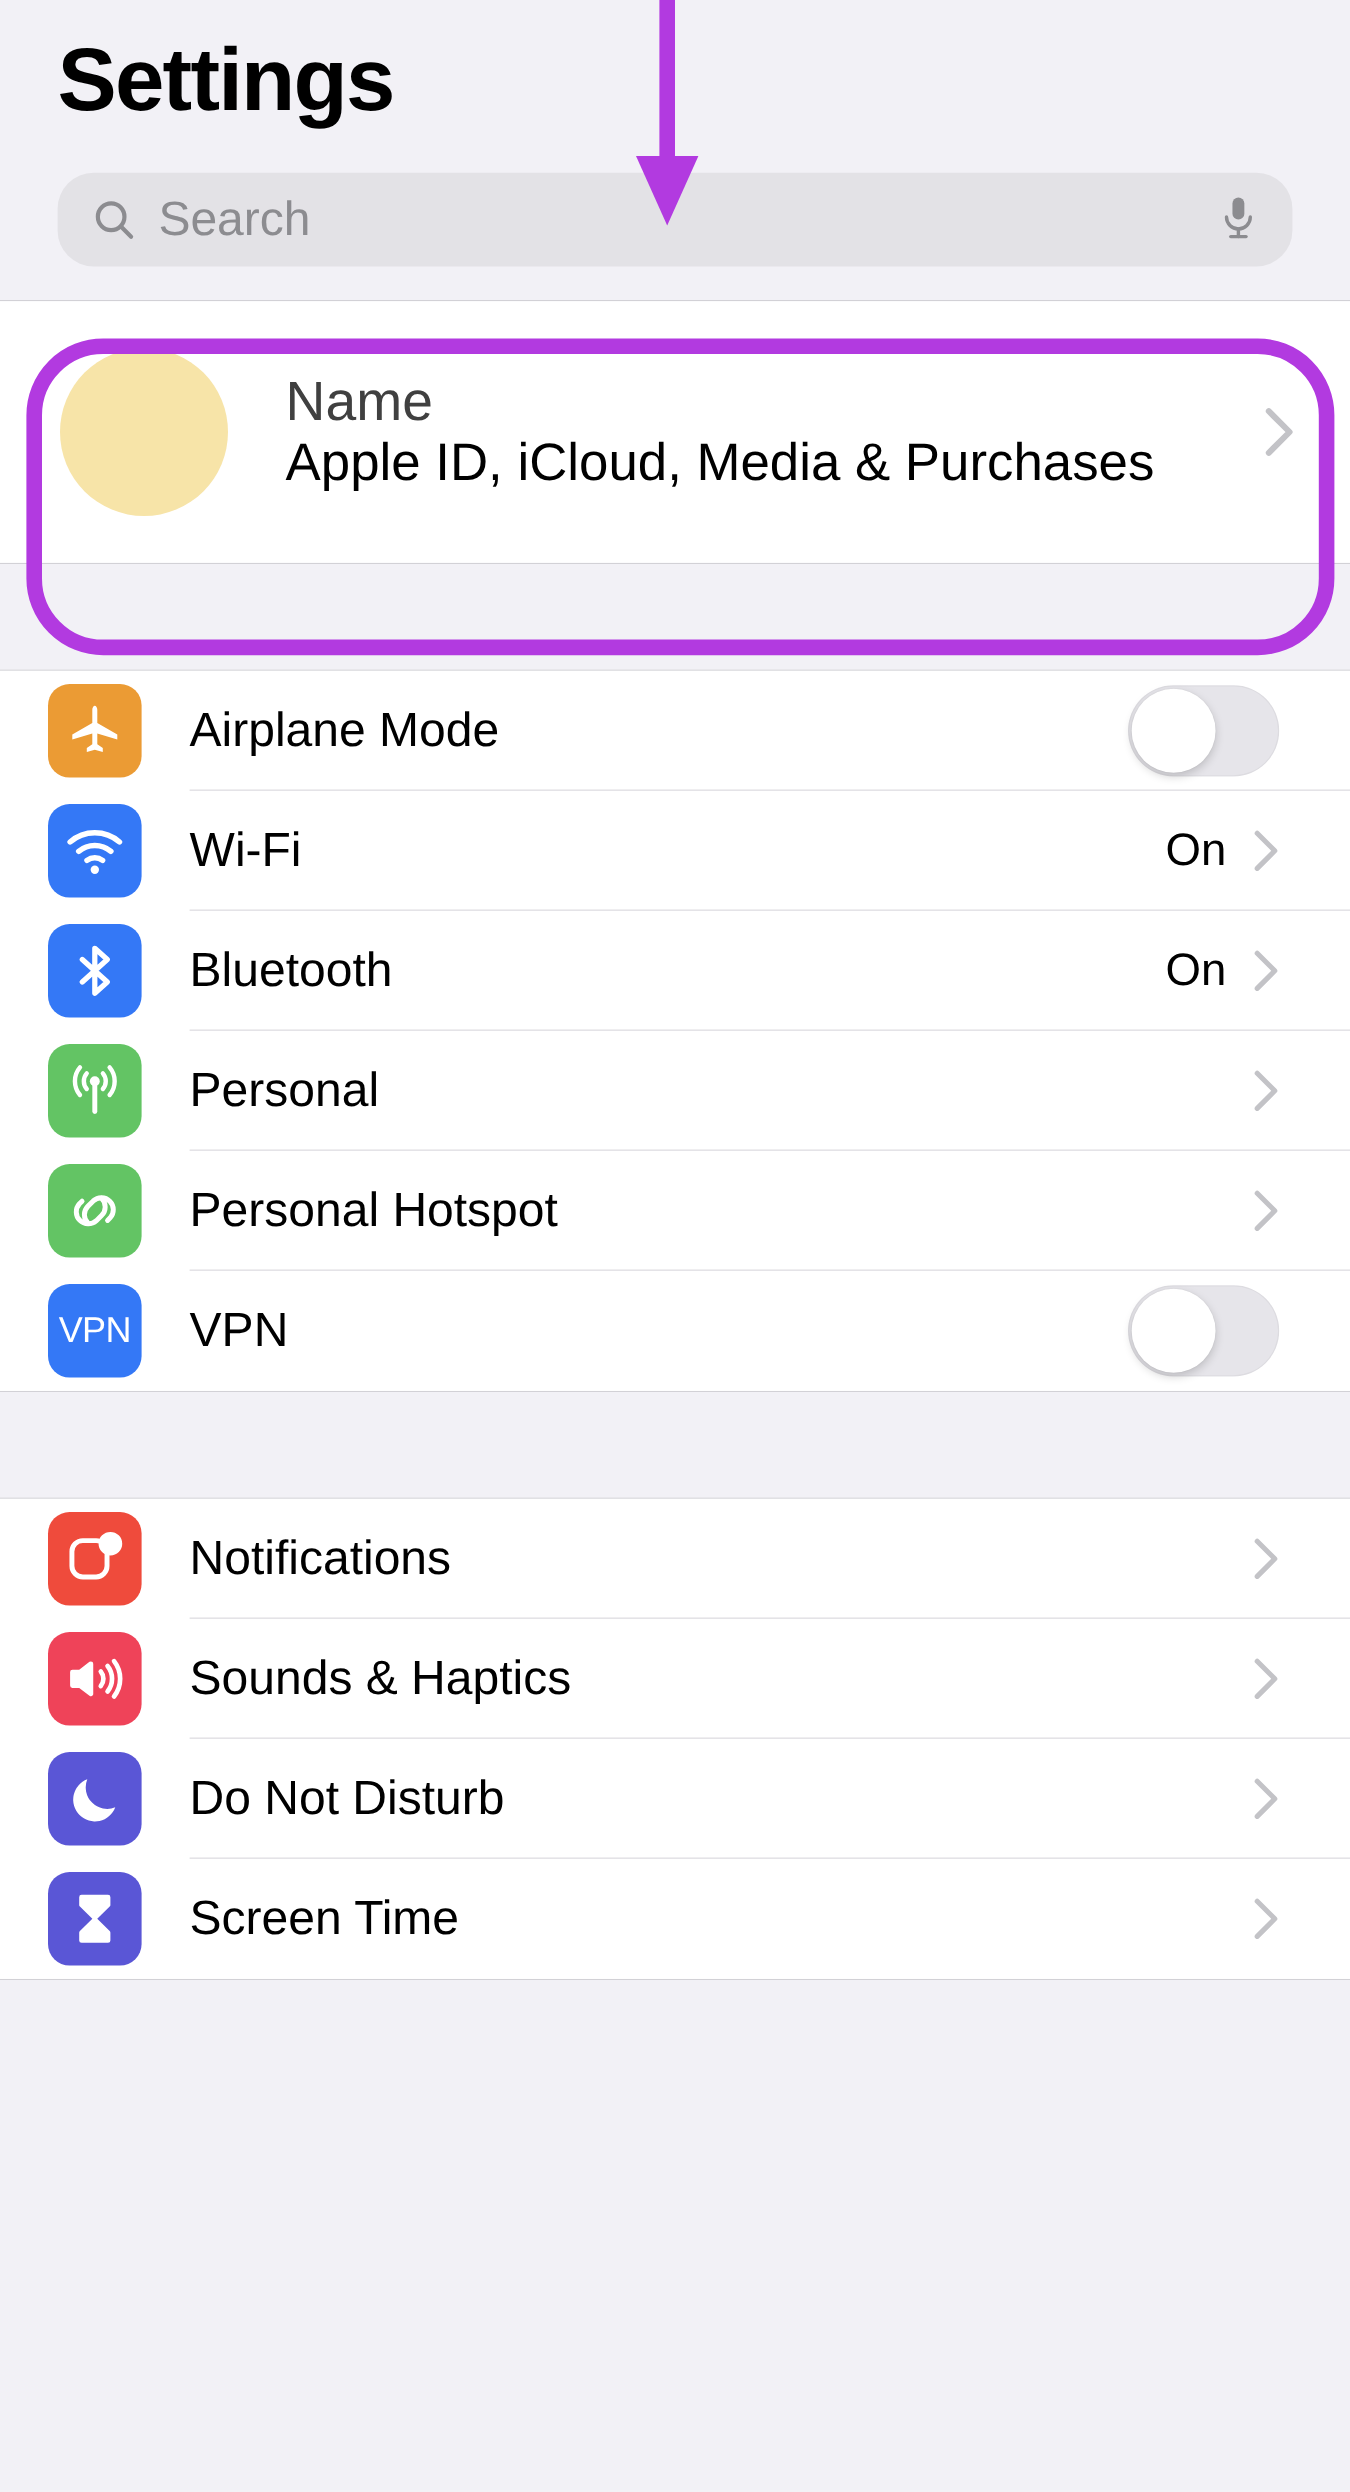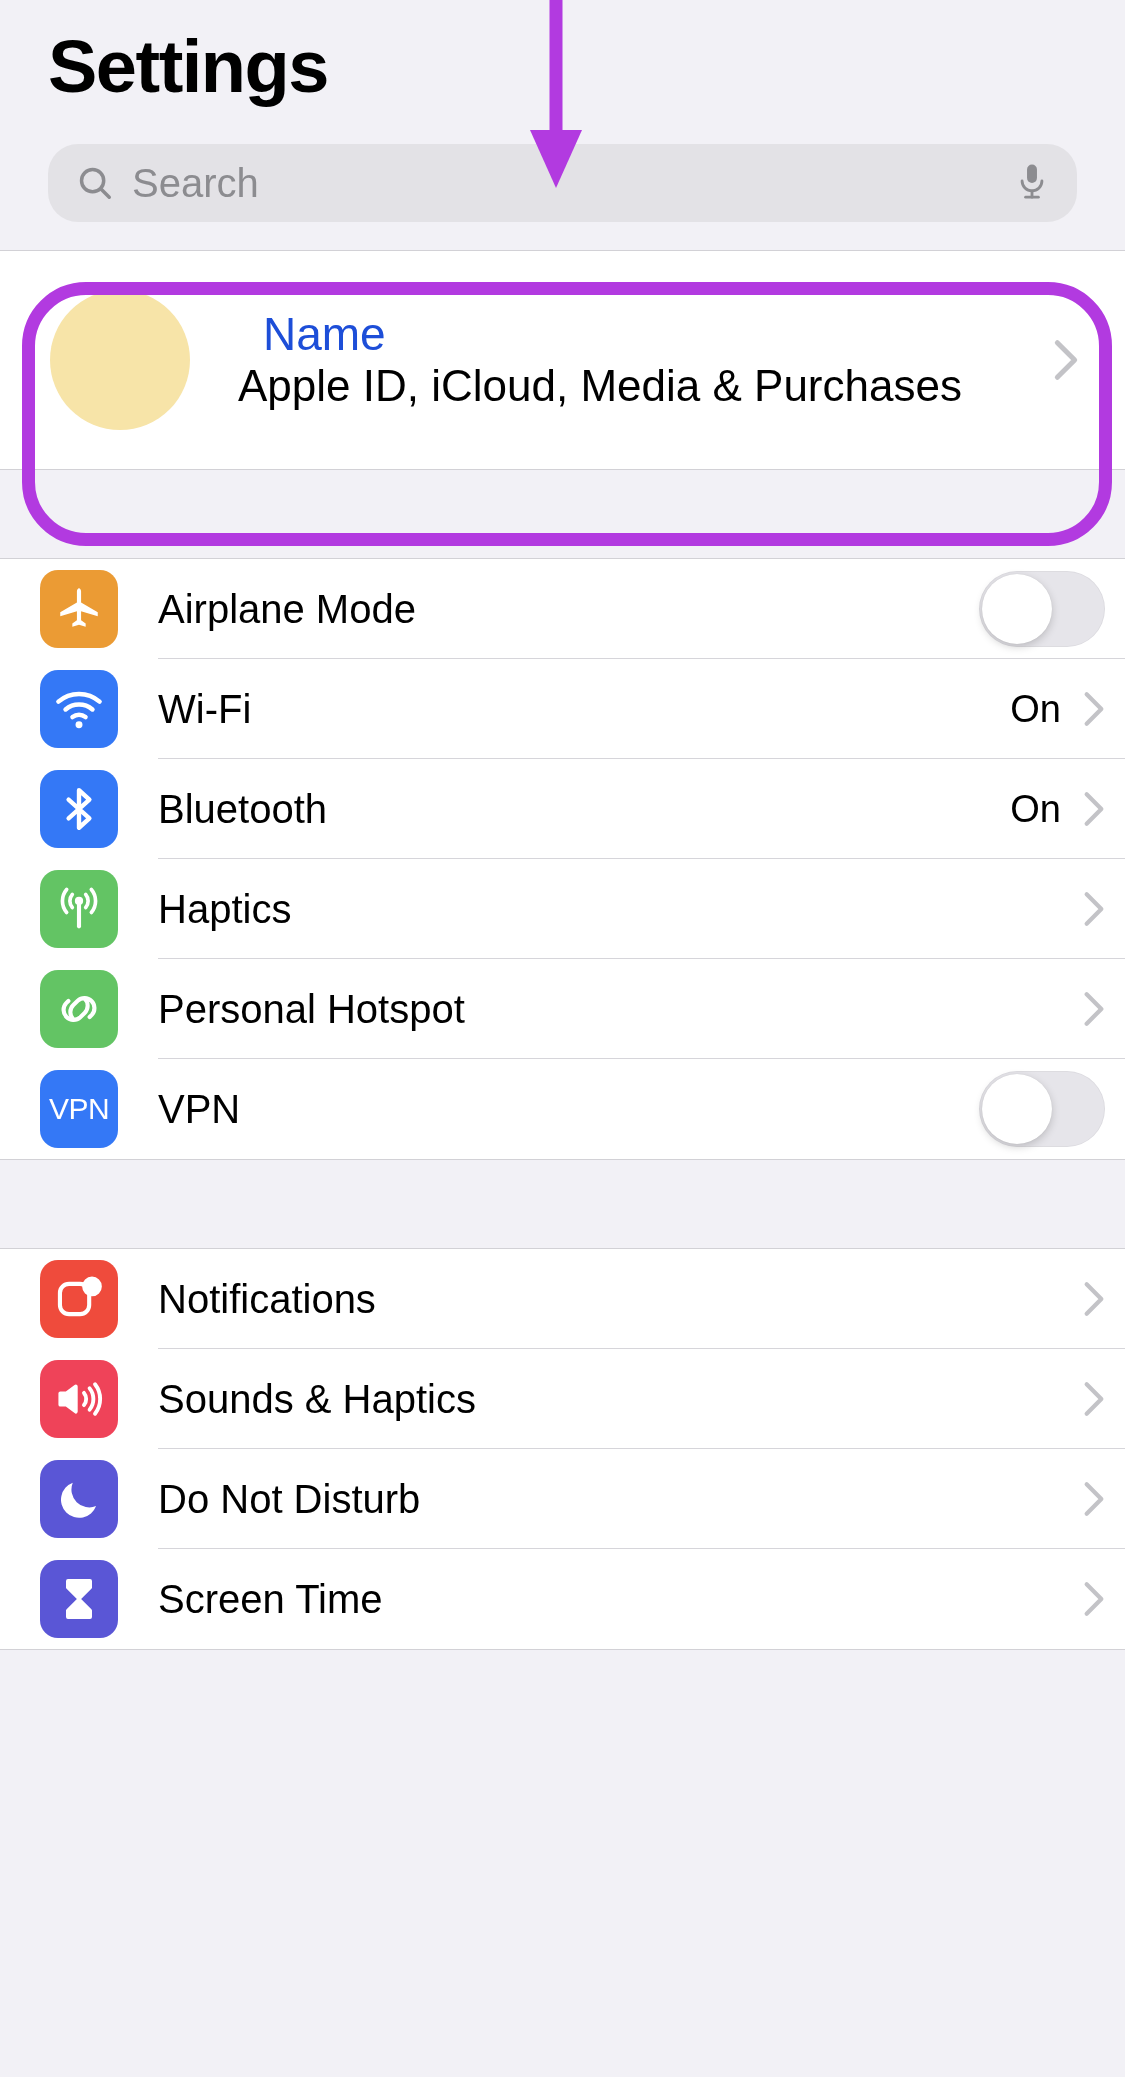--- a/index.html
+++ b/index.html
@@ -86,21 +86,21 @@
     overflow:hidden;
   }
   .row-icon svg { display:block; }
   .row-body {
     flex:1 1 auto;
     display:flex;
     align-items:center;
     margin-left:40px;
     border-bottom:1px solid #d6d5da;
     min-height:100px;
-    padding-right:20px;
+    padding-right:59px;
   }
   .row.last .row-body { border-bottom:none; }
   .row-label {
     font-size:40px;
     color:#000000;
     flex:1 1 auto;
     line-height:1;
   }
   .row-value {
     font-size:38px;
@@ -147,23 +147,22 @@
     border-radius:50%;
     background:#f7e4a8;
     flex:0 0 auto;
   }
   .appleid-text {
     flex:1 1 auto;
     margin-left:48px;
   }
   .appleid-name {
     font-size:46px;
-    color:#1d4ed8;
+    color:#404040;
     line-height:1.15;
-    margin-left:25px;
   }
   .appleid-sub {
     font-size:44px;
     color:#000000;
     line-height:1.15;
   }
   .appleid-chevron { width:26px; height:44px; flex:0 0 auto; display:block; }
 
   
   .anno-arrow {
@@ -275,21 +274,21 @@
           <svg viewBox="0 0 24 24" width="52" height="52" fill="none" stroke="#fff" stroke-width="1.7" stroke-linecap="round">
             <circle cx="12" cy="8.3" r="1.9" fill="#fff" stroke="none"></circle>
             <line x1="12" y1="10" x2="12" y2="20" stroke-width="1.9"></line>
             <path d="M8.9 5.3a4.6 4.6 0 0 0 0 6"></path>
             <path d="M15.1 5.3a4.6 4.6 0 0 1 0 6"></path>
             <path d="M6.3 3a8.2 8.2 0 0 0 0 10.6"></path>
             <path d="M17.7 3a8.2 8.2 0 0 1 0 10.6"></path>
           </svg>
         </div>
         <div class="row-body">
-          <span class="row-label">Haptics</span>
+          <span class="row-label">Personal</span>
           <svg class="chevron" viewBox="0 0 12 20" fill="none" stroke="#c3c3c7" stroke-width="2.3" stroke-linecap="round" stroke-linejoin="round">
             <polyline points="2,2 10,10 2,18"></polyline>
           </svg>
         </div>
       </div>
       <div class="row">
         <div class="row-icon" style="background: rgb(99, 196, 100);">
           <svg viewBox="0 0 24 24" width="52" height="52" fill="none" stroke="#fff" stroke-width="1.9" stroke-linecap="round">
             <path d="M14.6 7.2a4.6 4.6 0 0 1 0 6.6l-2 2a4.6 4.6 0 0 1-6.5-6.5l1-1"></path>
             <path d="M9.4 16.8a4.6 4.6 0 0 1 0-6.6l2-2a4.6 4.6 0 0 1 6.5 6.5l-1 1"></path>

